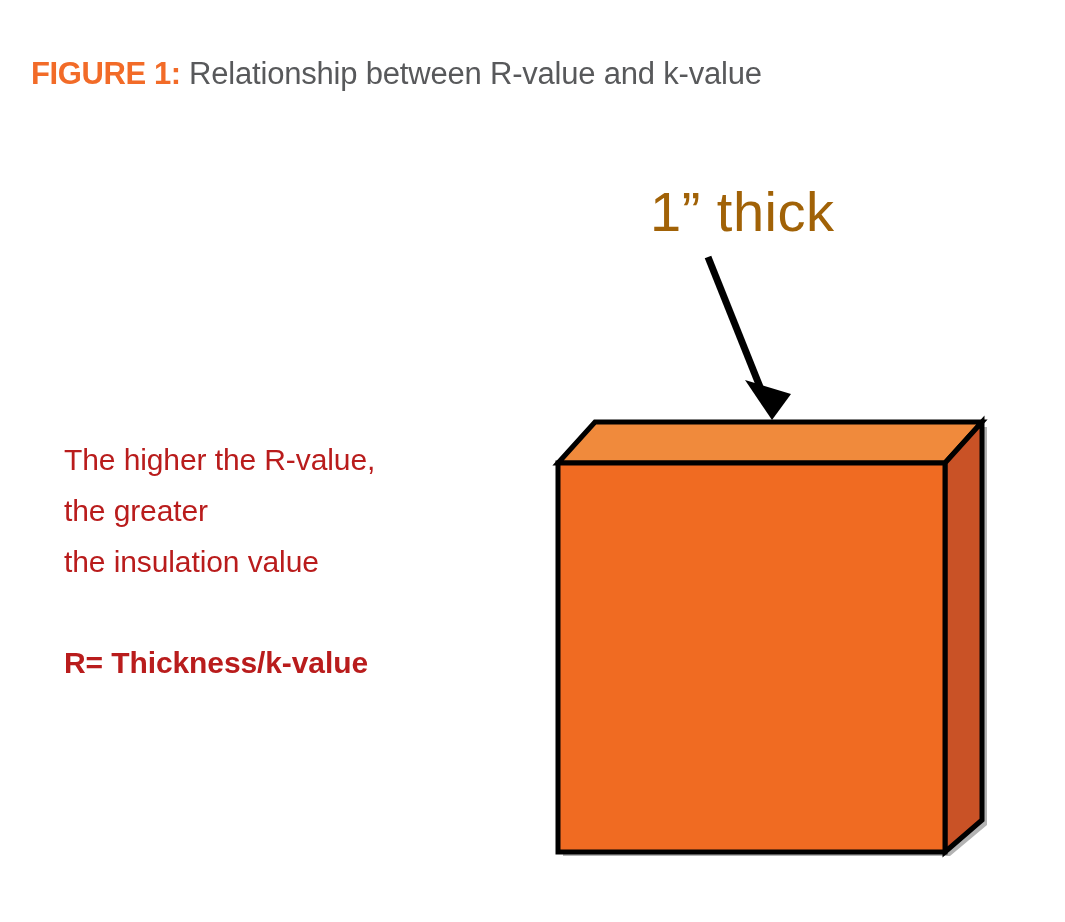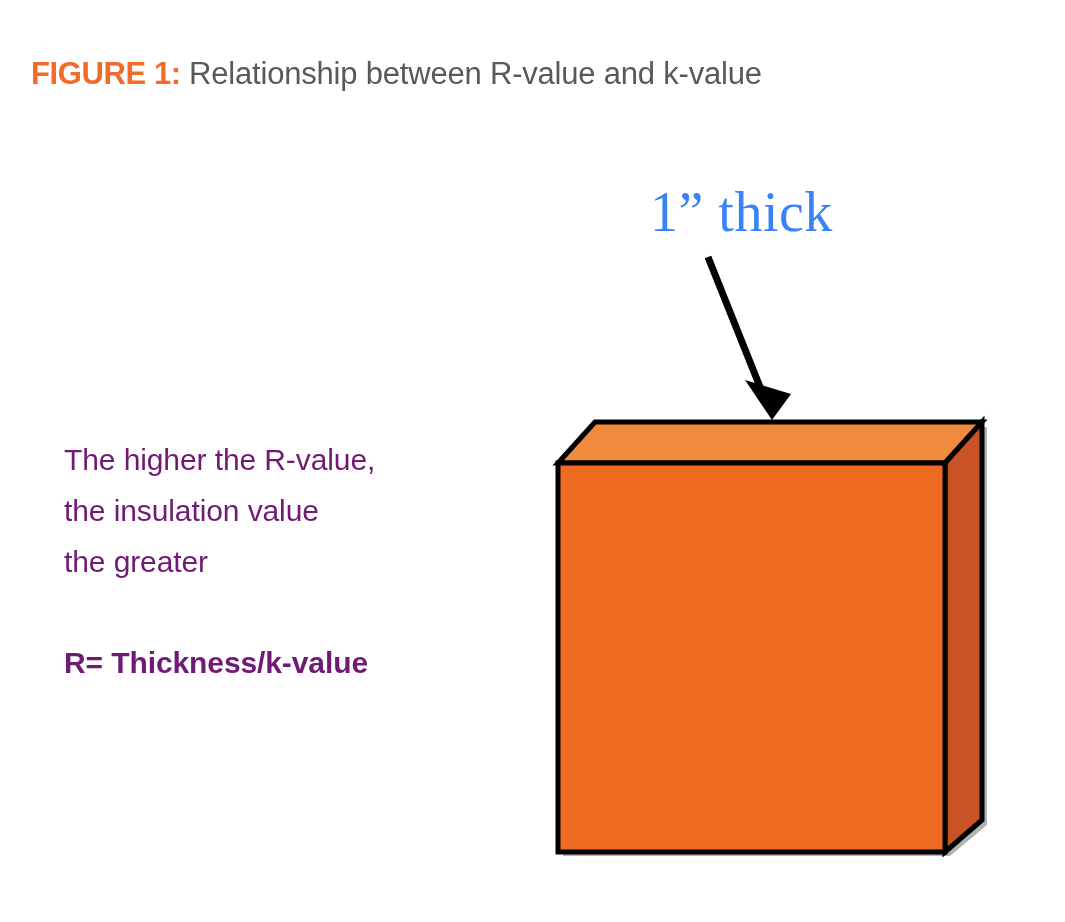--- a/index.html
+++ b/index.html
@@ -38,39 +38,39 @@
   }
   #figure-title .fig-caption {
     font-weight: 400;
     color: #58595b;
   }
 
   
   .text-block {
     position: absolute;
     left: 64px;
-    color: #701a75;
+    color: #b91c1c;
     font-size: 30px;
     line-height: 51px;
     white-space: nowrap;
     letter-spacing: -0.1px;
   }
   #statement-block { top: 414px; }
   #formula-block   { top: 617px; font-weight: bold; }
   .text-line { display: block; }
 
   
   #thickness-label {
     position: absolute;
     left: 650px;
     top: 160px;
-    font-family: Liberation Serif, serif;
+    font-family: Liberation Sans, sans-serif;
     font-size: 56px;
     line-height: 64px;
-    color: #3b82f6;
+    color: #a16207;
     white-space: nowrap;
     letter-spacing: 0.5px;
   }
 
   
   #diagram-svg {
     position: absolute;
     left: 0;
     top: 0;
     width: 1065px;
@@ -81,22 +81,22 @@
 <body>
 
 <div id="page">
 
   <div id="figure-title">
     <span class="fig-label" style="color: rgb(242, 107, 40);">FIGURE 1:</span><span class="fig-caption" style="color: rgb(88, 89, 91);"> Relationship between R-value and k-value</span>
   </div>
 
   <div class="text-block" id="statement-block">
     <span class="text-line">The higher the R-value,</span>
+    <span class="text-line">the greater</span>
     <span class="text-line">the insulation value</span>
-    <span class="text-line">the greater</span>
   </div>
 
   <div class="text-block" id="formula-block">
     <span class="text-line">R= Thickness/k-value</span>
   </div>
 
   <div id="thickness-label">1” thick</div>
 
   <svg id="diagram-svg" viewBox="0 0 1065 922">
 

